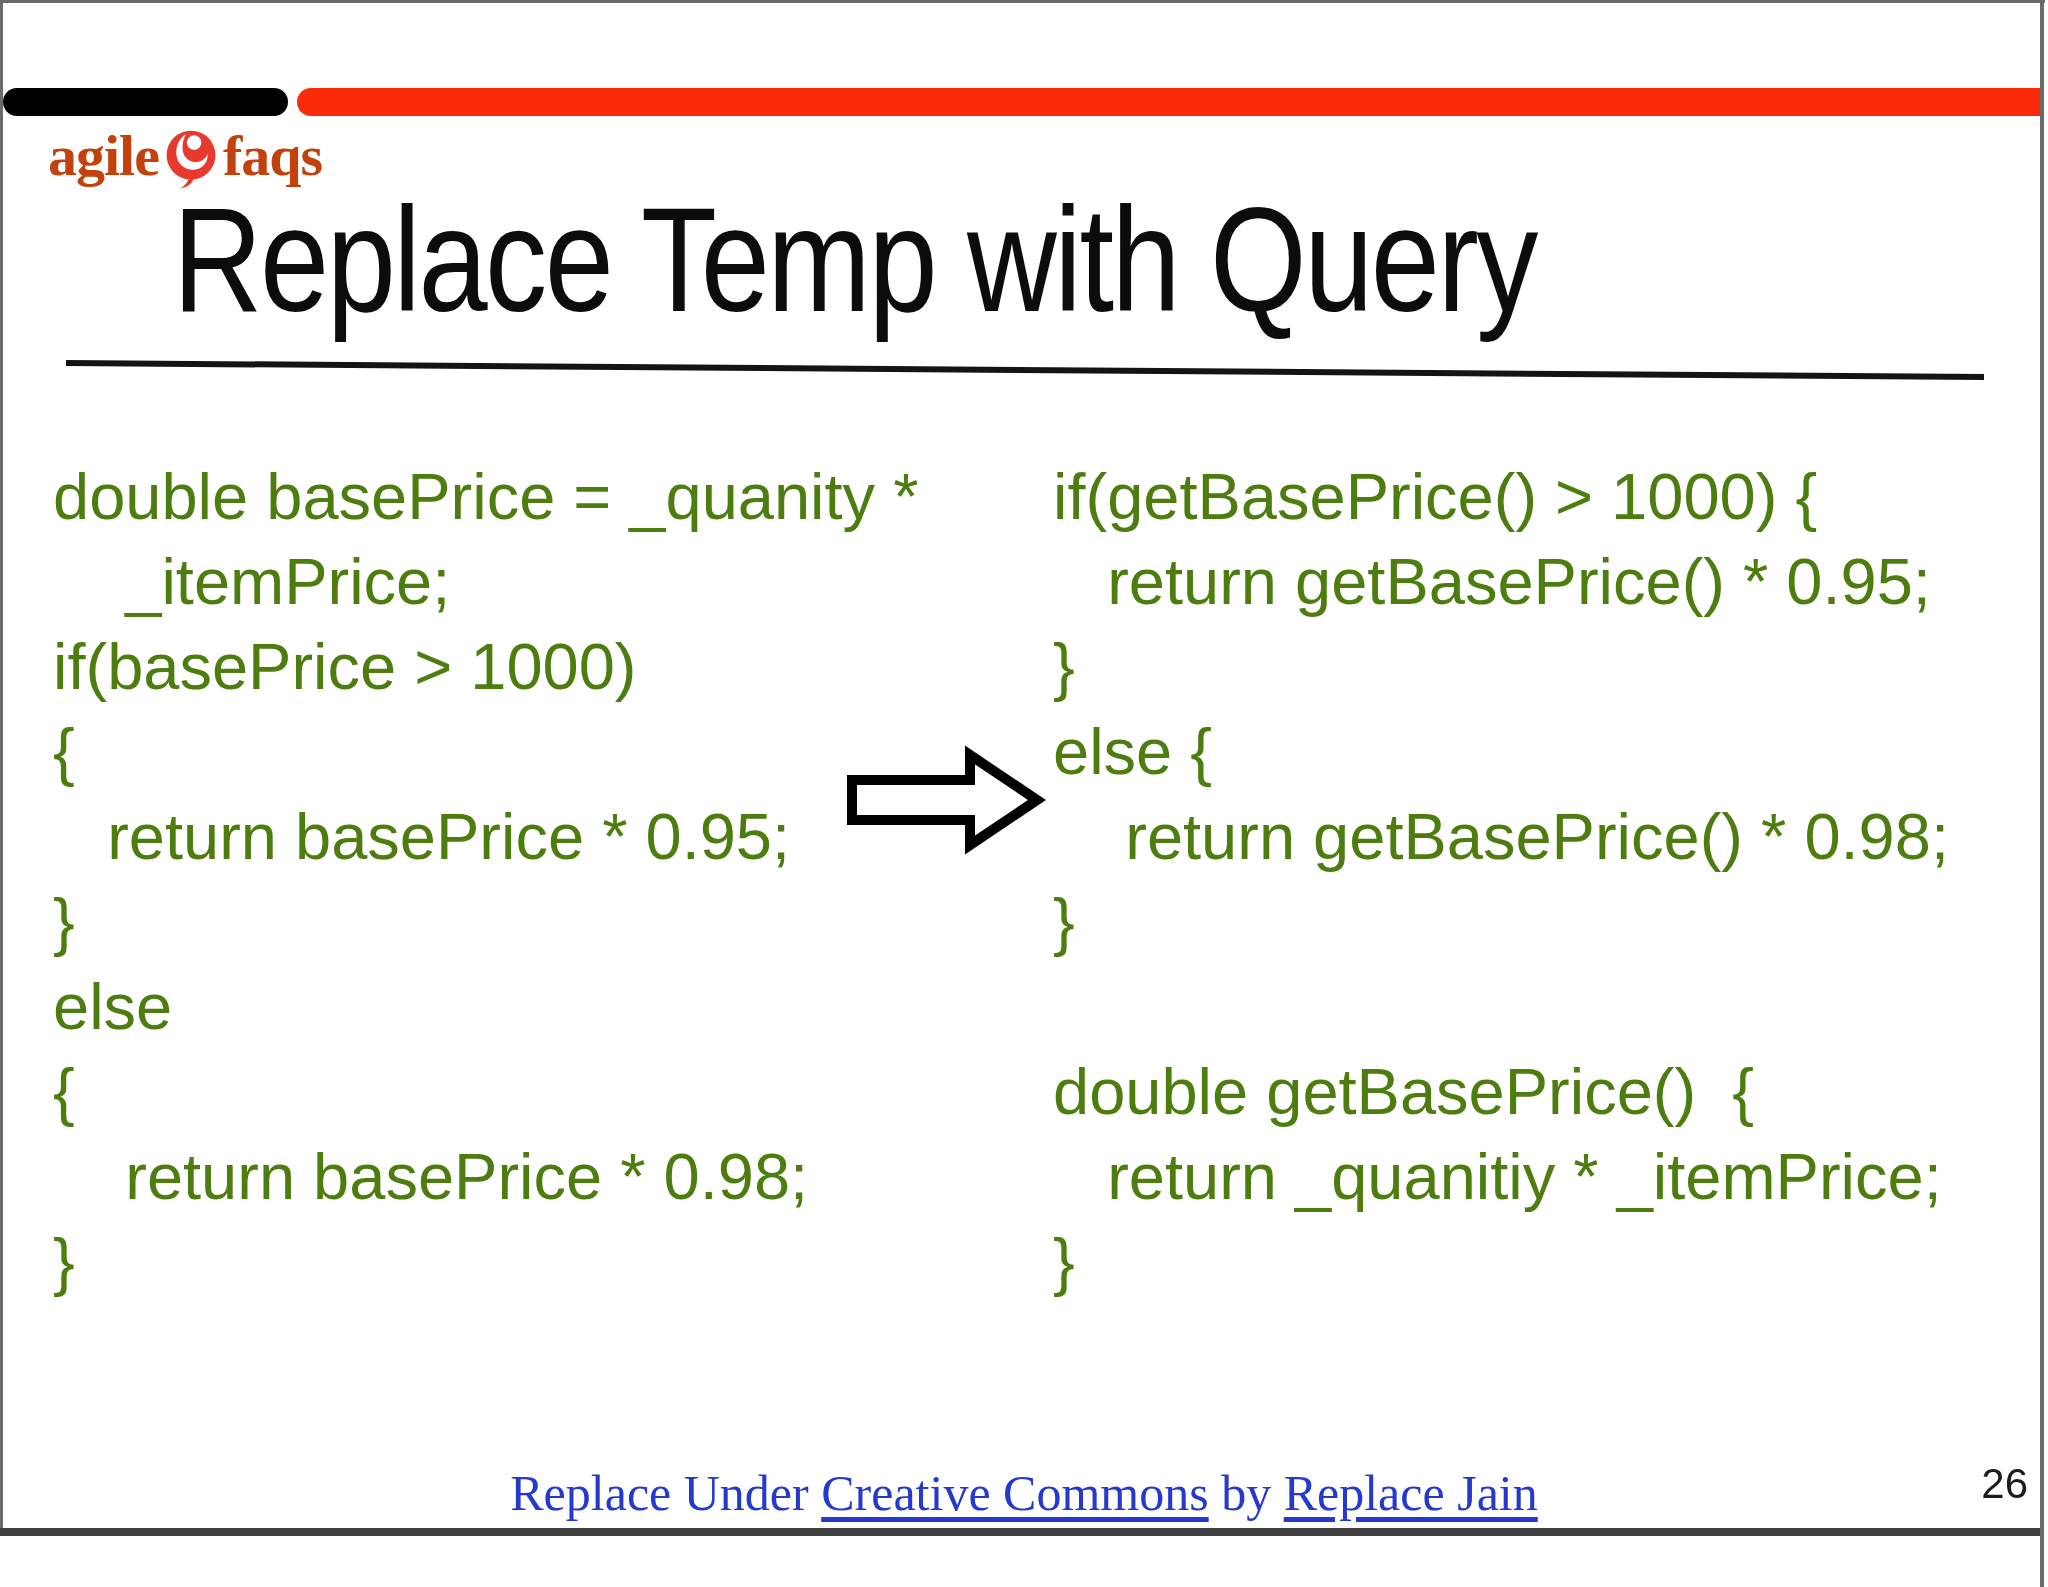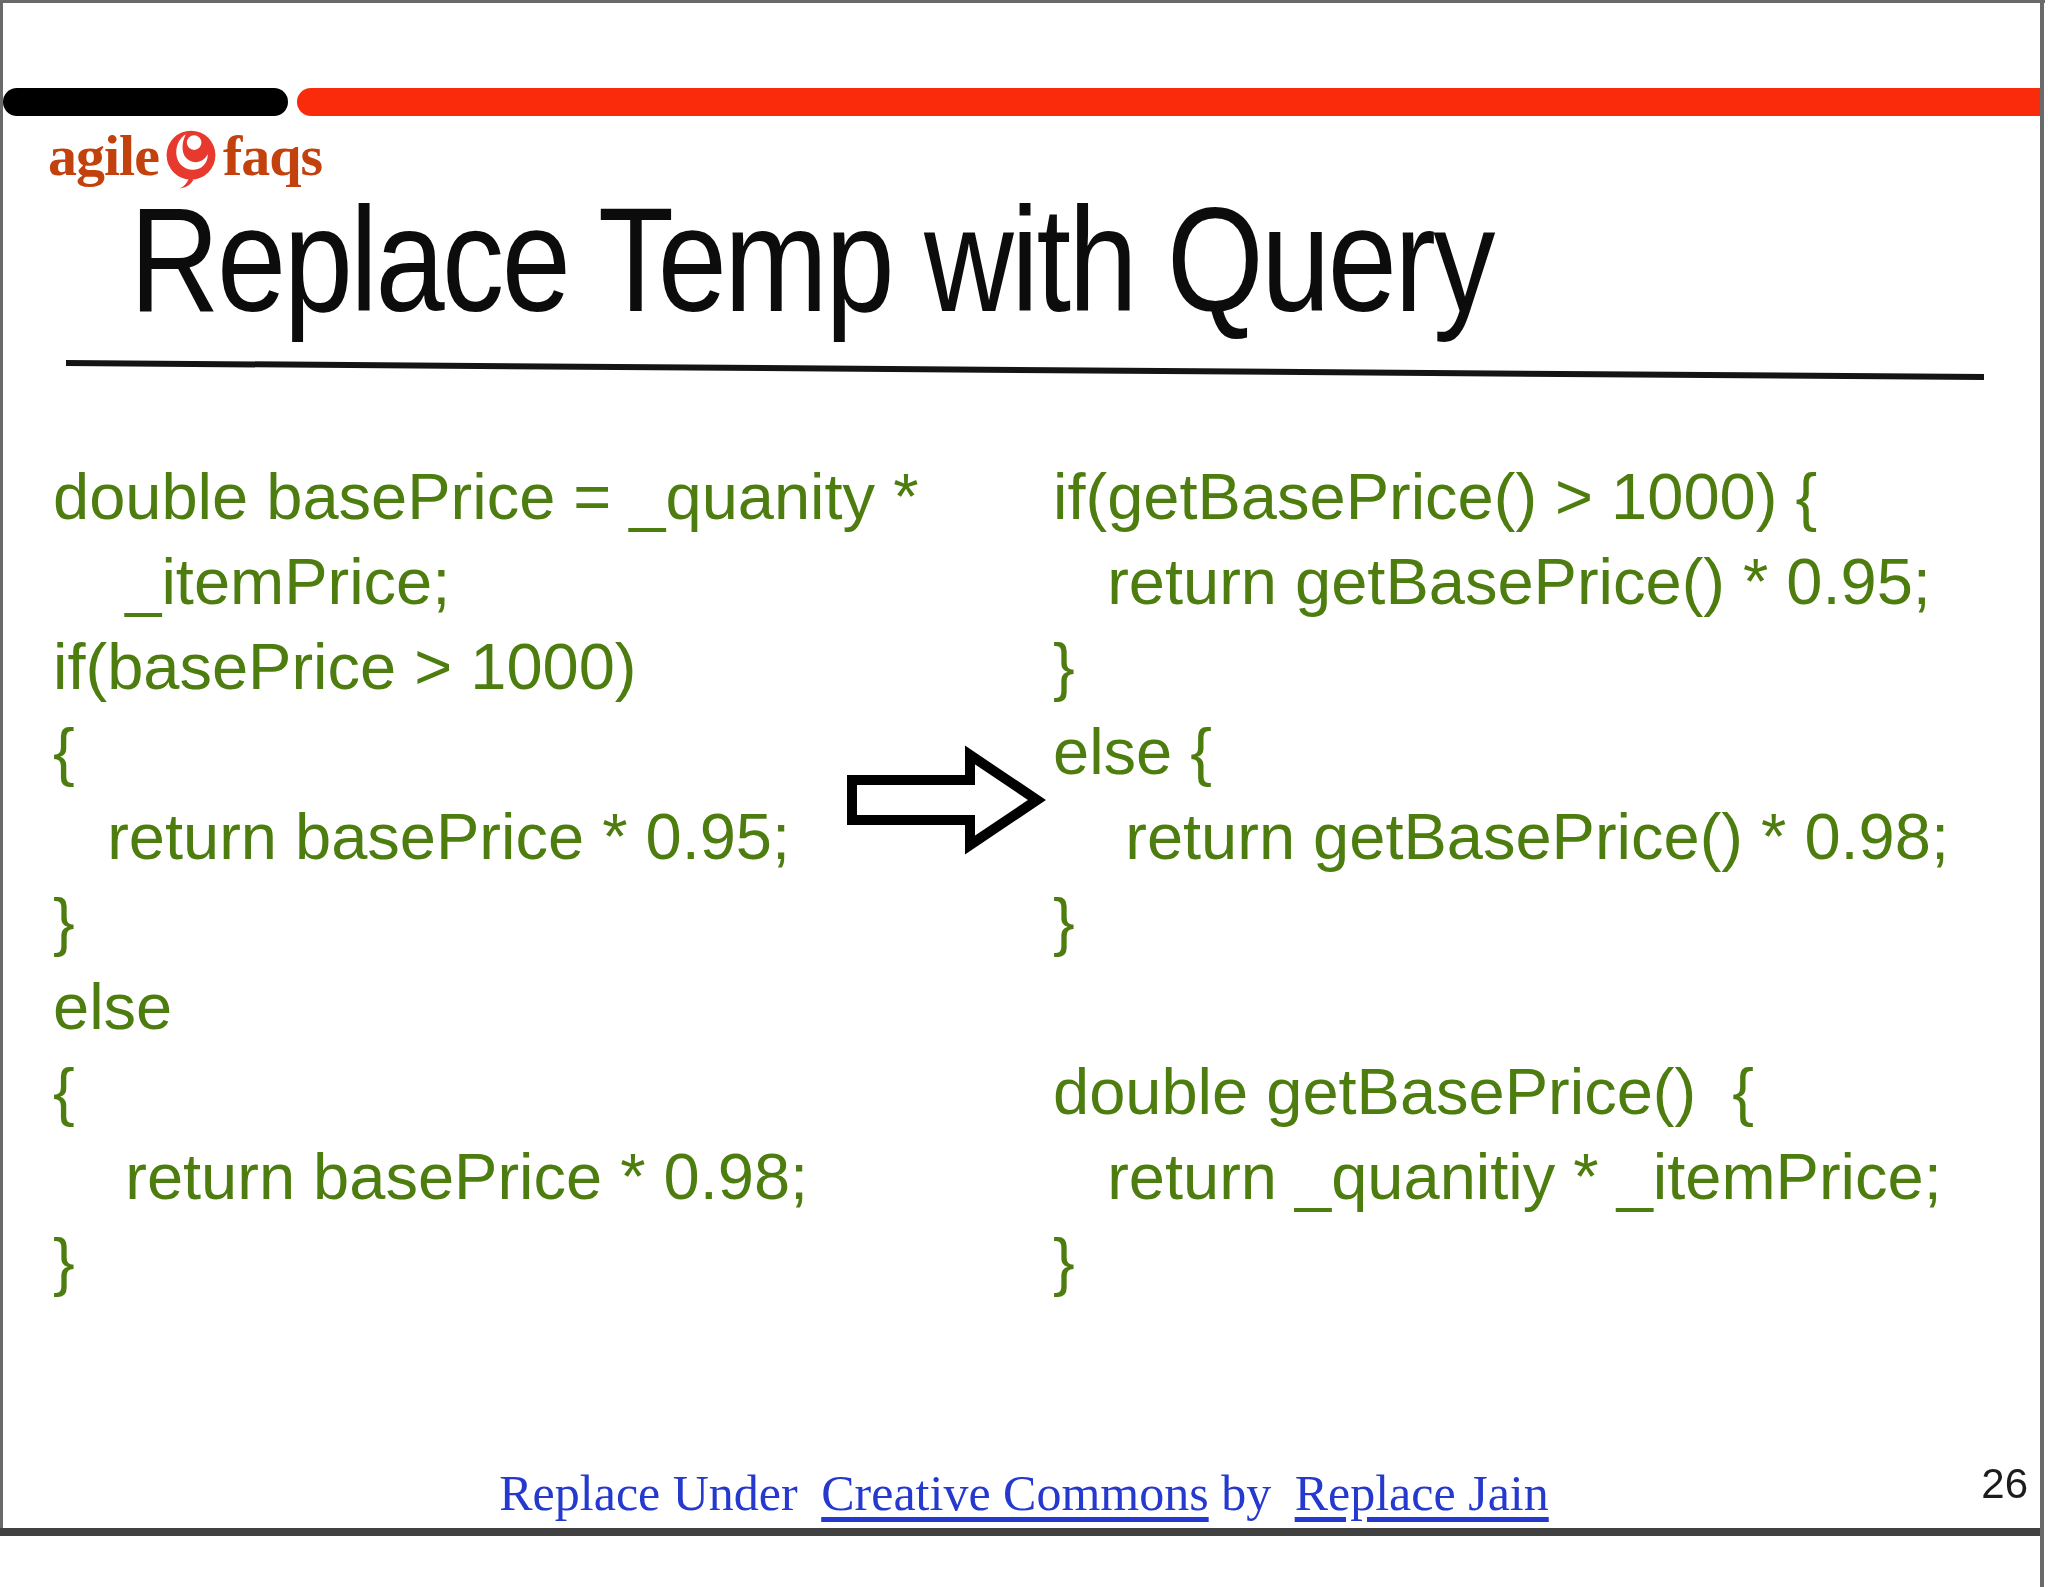--- a/index.html
+++ b/index.html
@@ -34,21 +34,21 @@
     position: absolute; left: 48px; top: 122px;
     display: flex; align-items: center;
     font-family: "Liberation Serif", serif;
     font-weight: bold; font-size: 58px; letter-spacing: -1px; color: #c2410c;
   }
   .logo-icon { width: 52px; height: 60px; margin: 6px 6px 0 6px; }
 
   
   .title-row {
     position: absolute; left: 0; top: 186px; width: 1708px;
-    display: flex; justify-content: flex-start;
+    display: flex; justify-content: center;
   }
   .title-text {
     font-size: 148px; line-height: 1; font-weight: 400;
     letter-spacing: -3px; white-space: nowrap; color: #0c0c0c;
     transform: scaleX(0.84); transform-origin: center;
   }
   .title-rule { position: absolute; left: 62px; top: 356px; }
 
   
   .code-block {
@@ -68,21 +68,20 @@
     position: absolute; left: 0; top: 1464px; width: 2048px;
     text-align: center;
     font-family: "Liberation Serif", serif;
     font-size: 50px; color: var(--link-blue, #2539ce);
   }
   .footer a, .footer .link {
     color: var(--link-blue, #2539ce);
     text-decoration: underline;
     text-underline-offset: 7px;
     cursor: pointer;
-    margin-left: 11px;
   }
 
   
   .page-number {
     position: absolute; right: 20px; top: 1460px;
     font-size: 42px; color: #1c1c1c;
   }
 </style>
 </head>
 <body>

